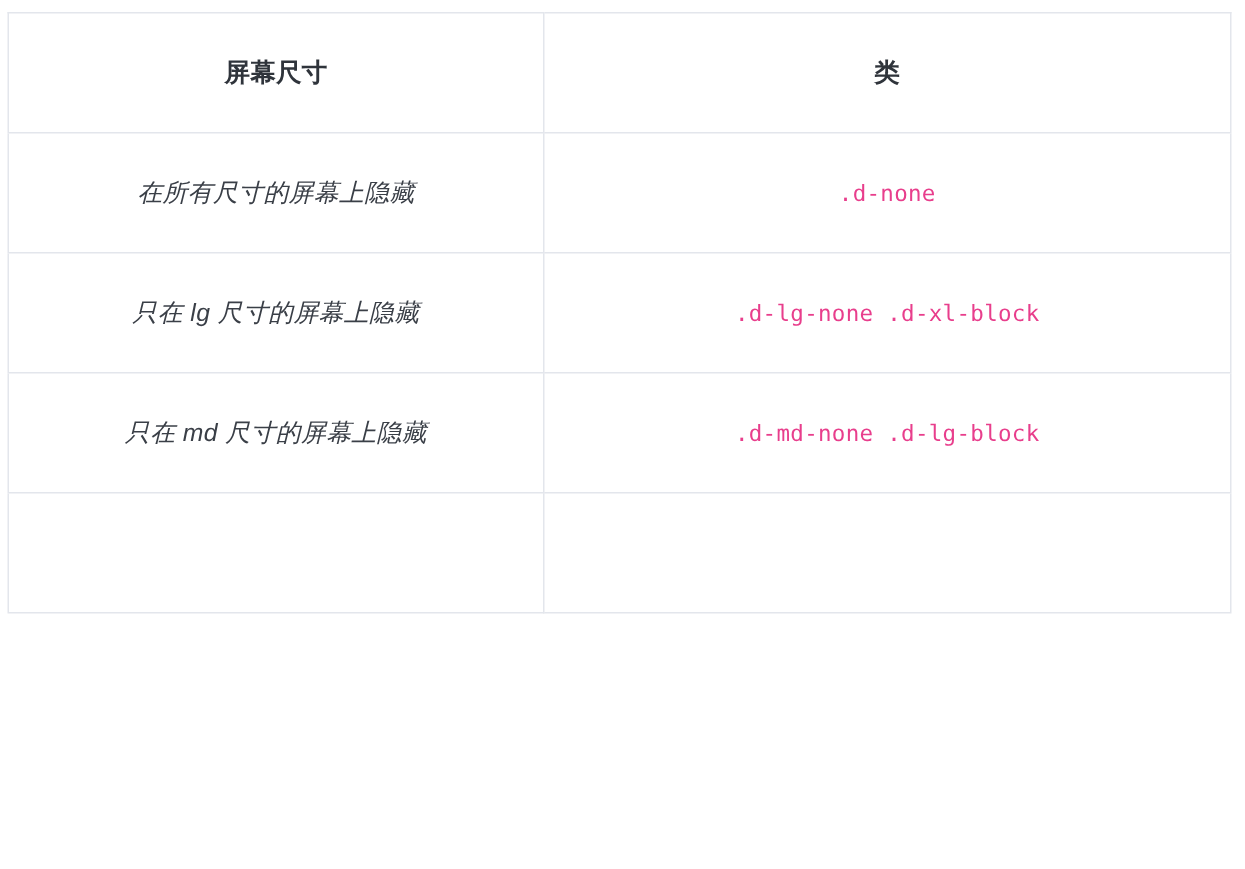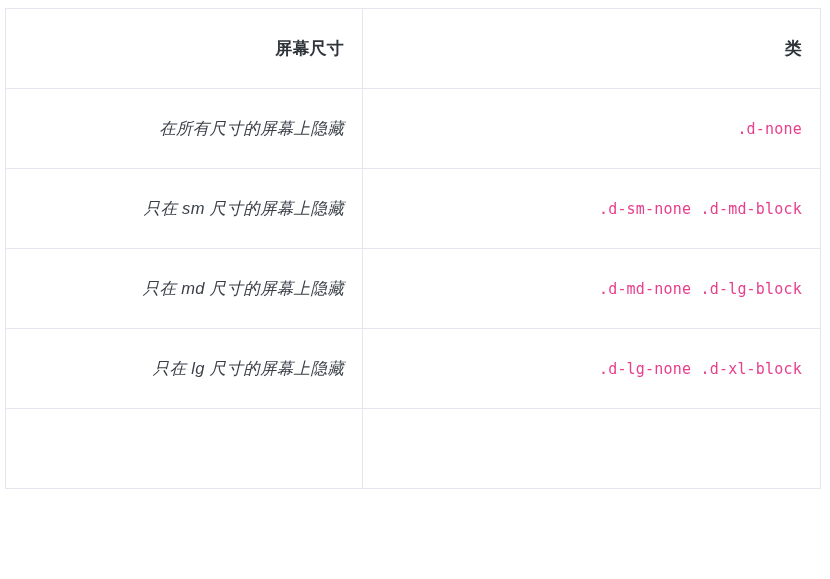--- a/index.html
+++ b/index.html
@@ -35,21 +35,21 @@
   table.doc-table col.col-class  { width: 458px; }
 
   table.doc-table th,
   table.doc-table td {
     height: 80px;
     box-sizing: border-box;
     border-bottom: 1px solid #e3e6ec;
     border-right: 1px solid #e3e6ec;
     padding: 0 18px;
     vertical-align: middle;
-    text-align: right;
+    text-align: center;
   }
   table.doc-table th:last-child,
   table.doc-table td:last-child {
     border-right: none;
   }
 
   table.doc-table th {
     font-weight: bold;
     font-size: 17px;
     color: #2f343b;
@@ -91,30 +91,26 @@
         <th>屏幕尺寸</th>
         <th>类</th>
       </tr>
     </thead>
     <tbody>
       <tr>
         <td class="cell-screen">在所有尺寸的屏幕上隐藏</td>
         <td class="cell-class">.d-none</td>
       </tr>
       <tr>
-        <td class="cell-screen">只在 sm 尺寸的屏幕上隐藏</td>
-        <td class="cell-class">.d-sm-none .d-md-block</td>
+        <td class="cell-screen">只在 lg 尺寸的屏幕上隐藏</td>
+        <td class="cell-class">.d-lg-none .d-xl-block</td>
       </tr>
       <tr>
         <td class="cell-screen">只在 md 尺寸的屏幕上隐藏</td>
         <td class="cell-class">.d-md-none .d-lg-block</td>
-      </tr>
-      <tr>
-        <td class="cell-screen">只在 lg 尺寸的屏幕上隐藏</td>
-        <td class="cell-class">.d-lg-none .d-xl-block</td>
       </tr>
       <tr class="row-partial">
         <td class="cell-screen"></td>
         <td class="cell-class"></td>
       </tr>
     </tbody>
   </table>
 </div>
 
 </body></html>

